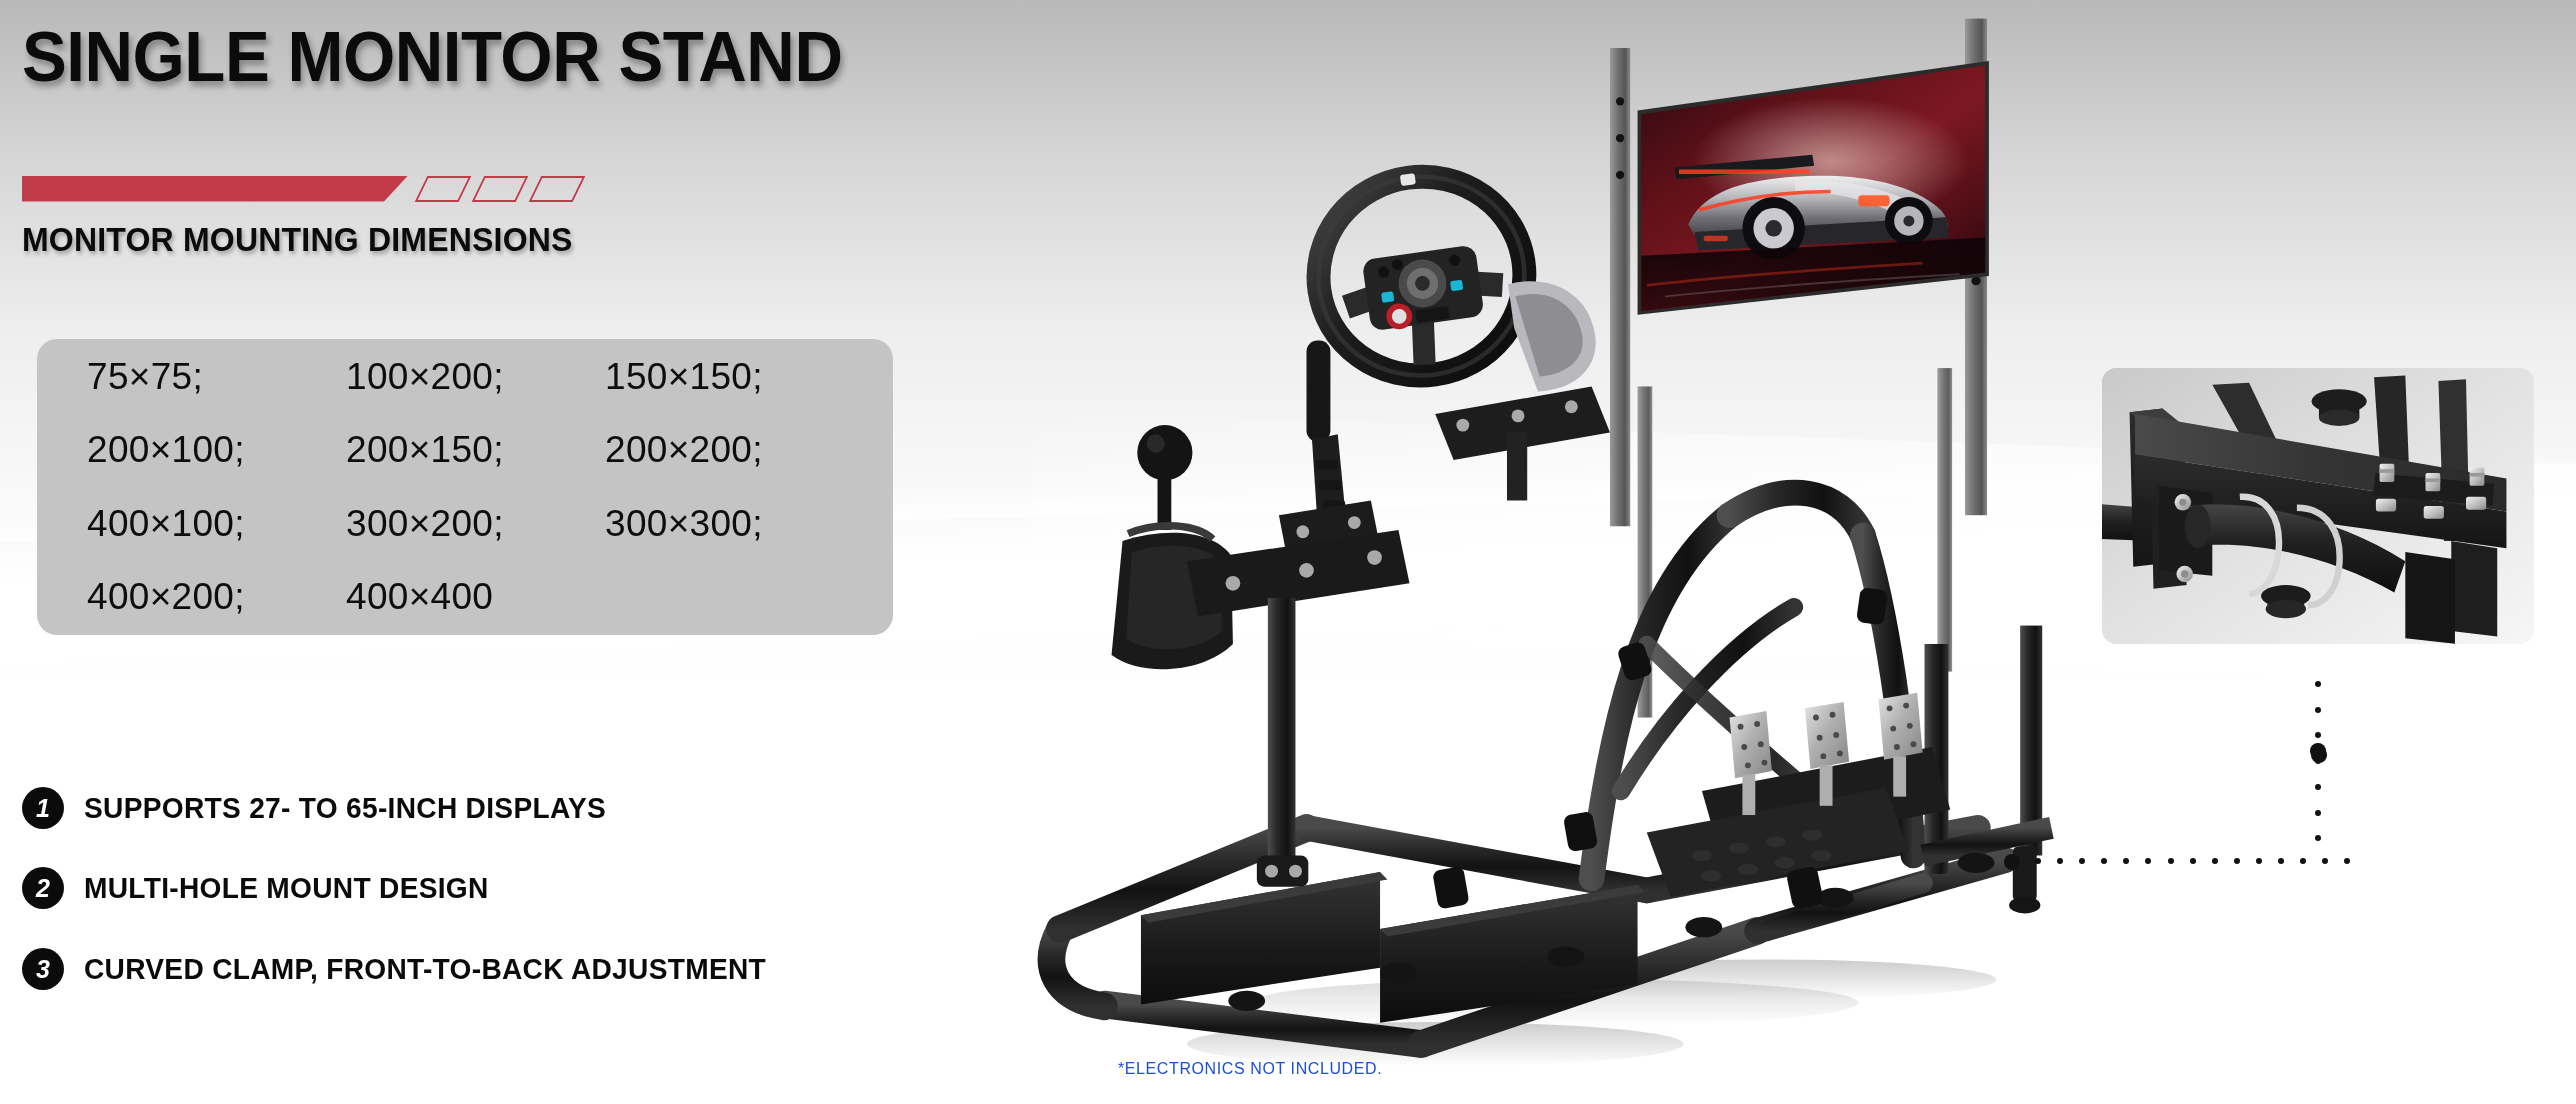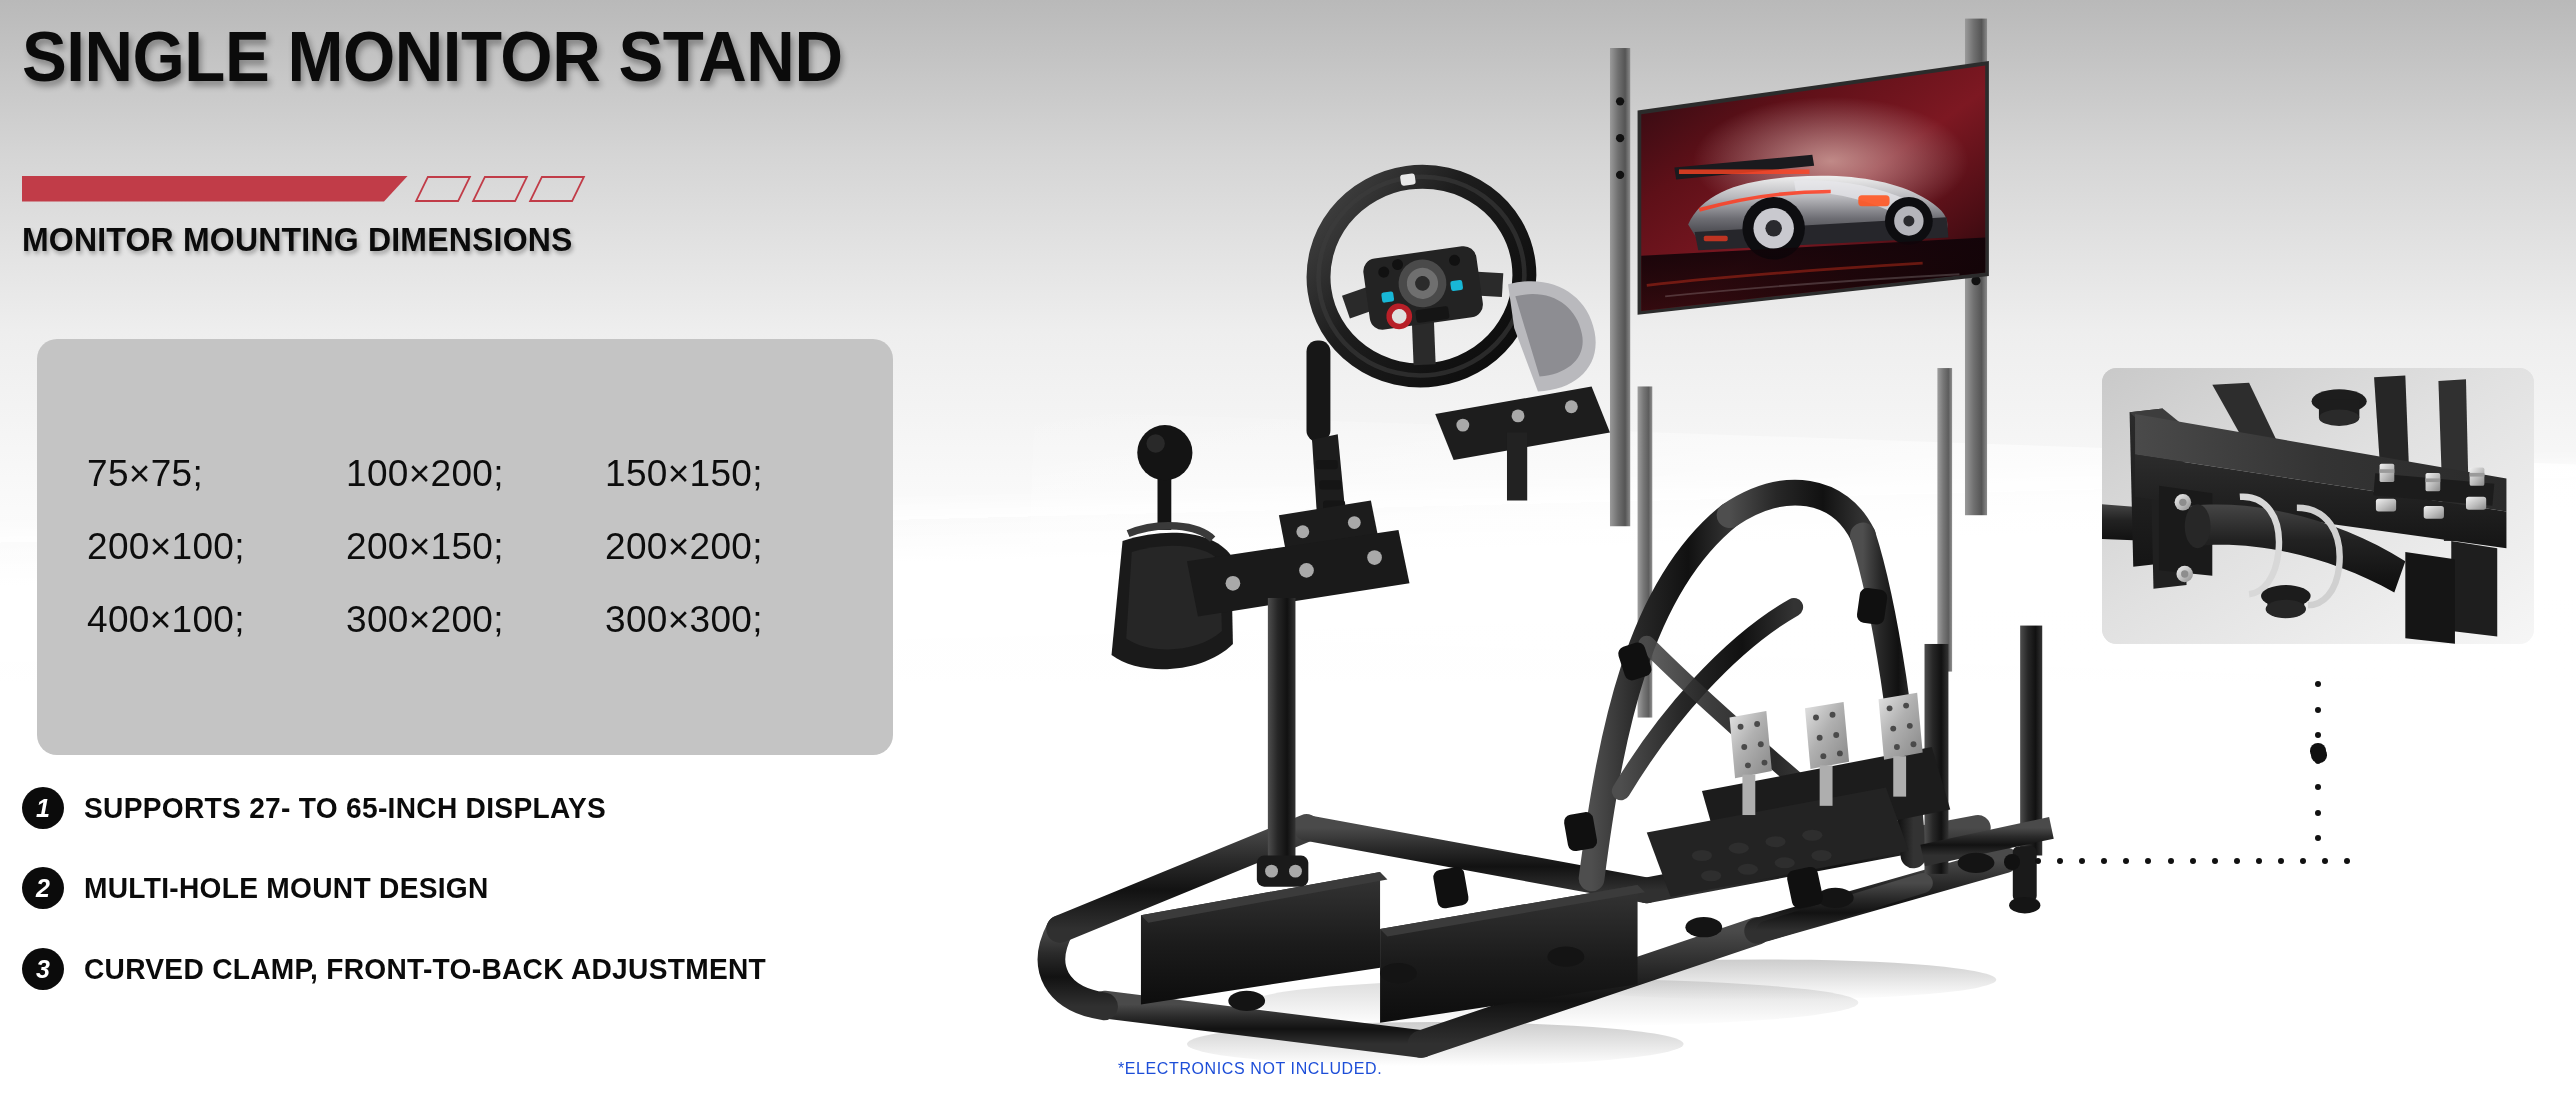--- a/index.html
+++ b/index.html
@@ -58,21 +58,21 @@
     position:absolute;left:22px;top:221px;
     font-size:33px;font-weight:900;letter-spacing:0.2px;color:#0b0b0b;
     font-family:"Liberation Sans Narrow","Liberation Sans","DejaVu Sans",sans-serif;
     transform:scaleX(0.97);transform-origin:left top;
     text-shadow:1.8px 2.8px 4.6px rgba(0,0,0,0.3);
     white-space:nowrap;
   }
 
   
   .dim-panel{
-    position:absolute;left:37px;top:339px;width:856px;height:416px;
+    position:absolute;left:37px;top:339px;width:856px;height:296px;
     background:#c4c4c4;border-radius:20px;
     display:flex;flex-direction:column;justify-content:center;
     padding:0 0 0 50px;box-sizing:border-box;
   }
   .dim-row{
     display:flex;font-size:37px;color:#0d0d0d;letter-spacing:0.3px;
     margin:15.6px 0;white-space:nowrap;
   }
   .dim-cell{width:259px;}
   .dim-cell:last-child{width:auto;}
@@ -144,20 +144,24 @@
     </div>
     <div class="dim-row">
       <span class="dim-cell">200×100;</span>
       <span class="dim-cell">200×150;</span>
       <span class="dim-cell">200×200;</span>
     </div>
     <div class="dim-row">
       <span class="dim-cell">400×100;</span>
       <span class="dim-cell">300×200;</span>
       <span class="dim-cell">300×300;</span>
+    </div>
+    <div class="dim-row">
+      <span class="dim-cell">400×200;</span>
+      <span class="dim-cell">400×400</span>
     </div>
   </div>
 
   <div class="feature f1">
     <div class="badge">1</div>
     <div class="feature-text">SUPPORTS 27- TO 65-INCH DISPLAYS</div>
   </div>
   <div class="feature f2">
     <div class="badge">2</div>
     <div class="feature-text">MULTI-HOLE MOUNT DESIGN</div>

